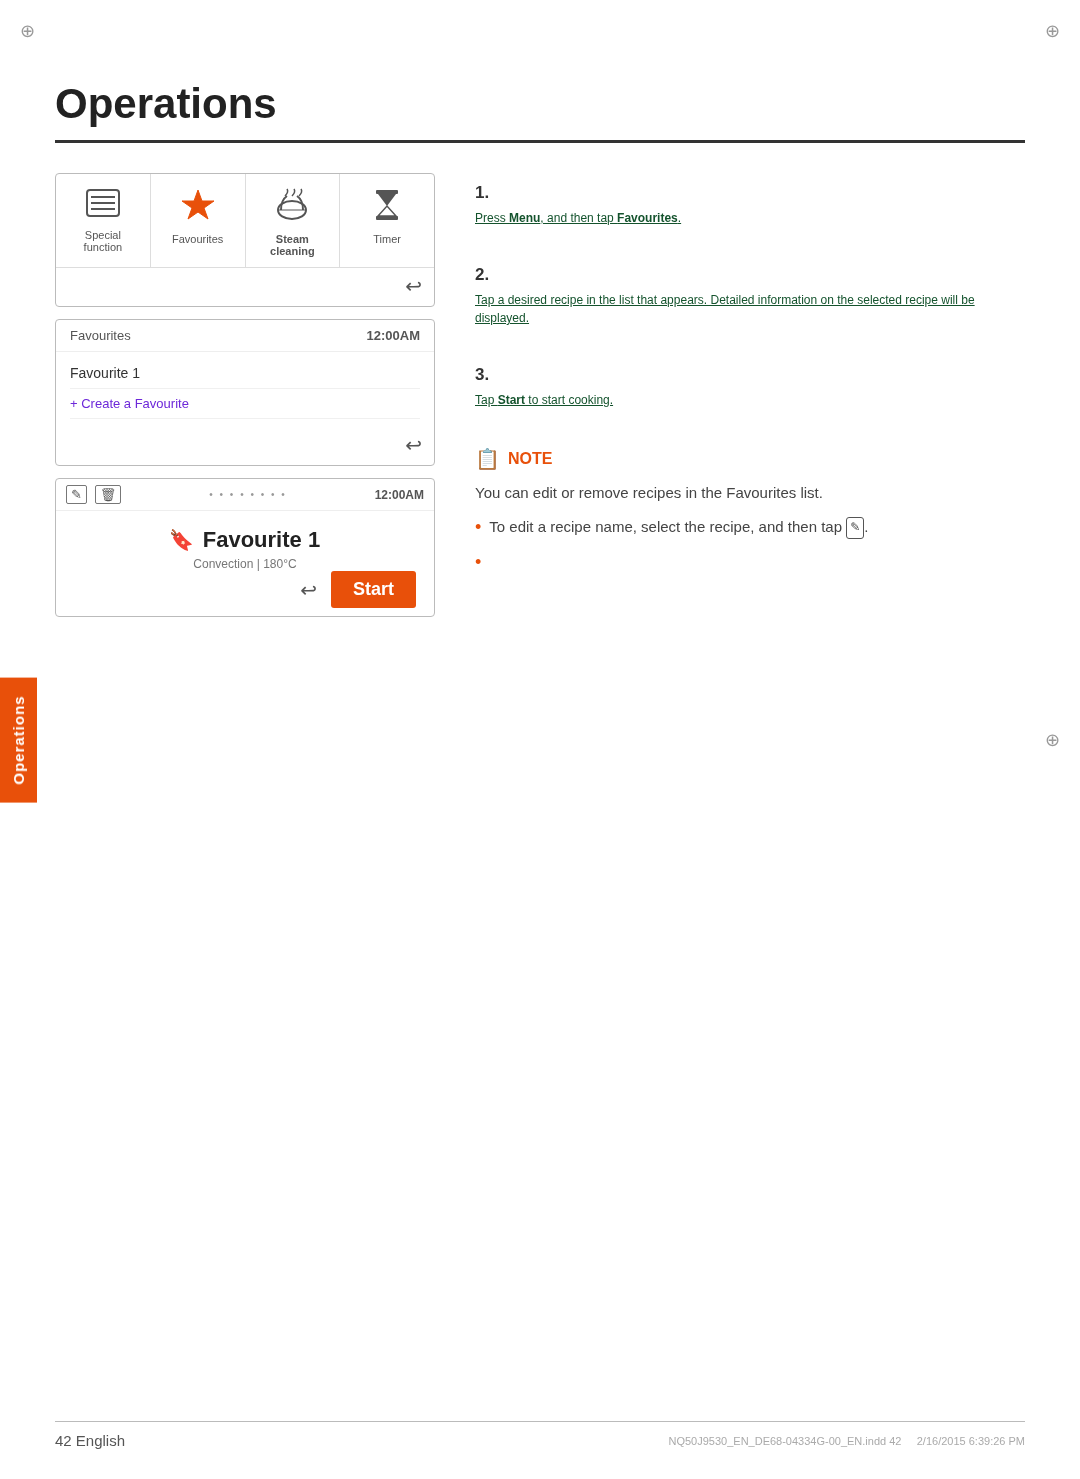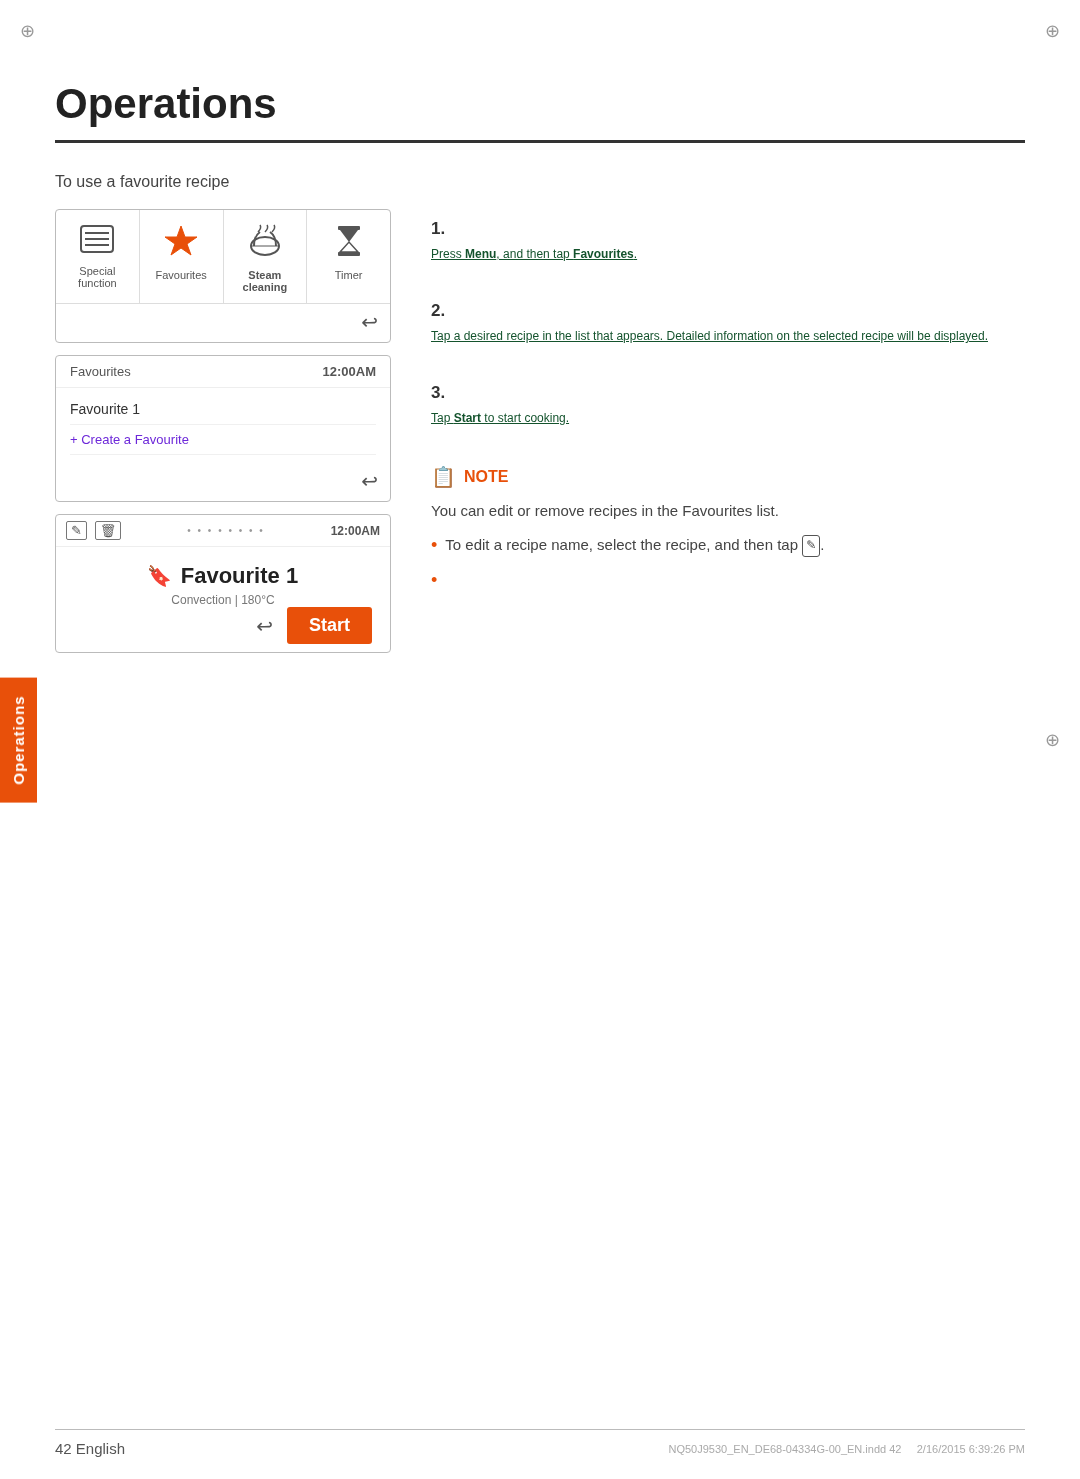--- a/index.html
+++ b/index.html
@@ -67,21 +67,21 @@
 
     
     .two-col {
       display: flex;
       gap: 40px;
       align-items: flex-start;
     }
 
     .left-col {
       flex: 0 0 auto;
-      width: 336px;
+      width: 380px;
     }
 
     .right-col {
       flex: 1;
       padding-top: 10px;
     }
 
     
     .screen-mockup {
       border: 1.5px solid #bbb;
@@ -272,21 +272,21 @@
       border: 1.5px solid #555;
       border-radius: 3px;
       padding: 0 3px;
       font-size: 12px;
       vertical-align: middle;
     }
 
     
     .footer {
       position: absolute;
-      bottom: 22px;
+      bottom: 30px;
       left: 55px;
       right: 55px;
       display: flex;
       justify-content: space-between;
       align-items: center;
       border-top: 1px solid #bbb;
       padding-top: 10px;
     }
     .footer-page { font-size: 15px; color: #555; }
     .footer-meta { font-size: 11px; color: #aaa; }
@@ -300,21 +300,20 @@
 <div class="reg-mark mid-right">⊕</div>
 
 <div class="side-tab">
   <span>Operations</span>
 </div>
 
 <div class="content">
 
   <h1 class="page-title">Operations</h1>
 
-  <p class="subtitle">To use a favourite recipe</p>
 
   <div class="two-col">
 
     <div class="left-col">
 
       <div class="screen-mockup screen1">
         <div class="menu-bar">
 
           <div class="menu-item">
             <div class="icon-area">

